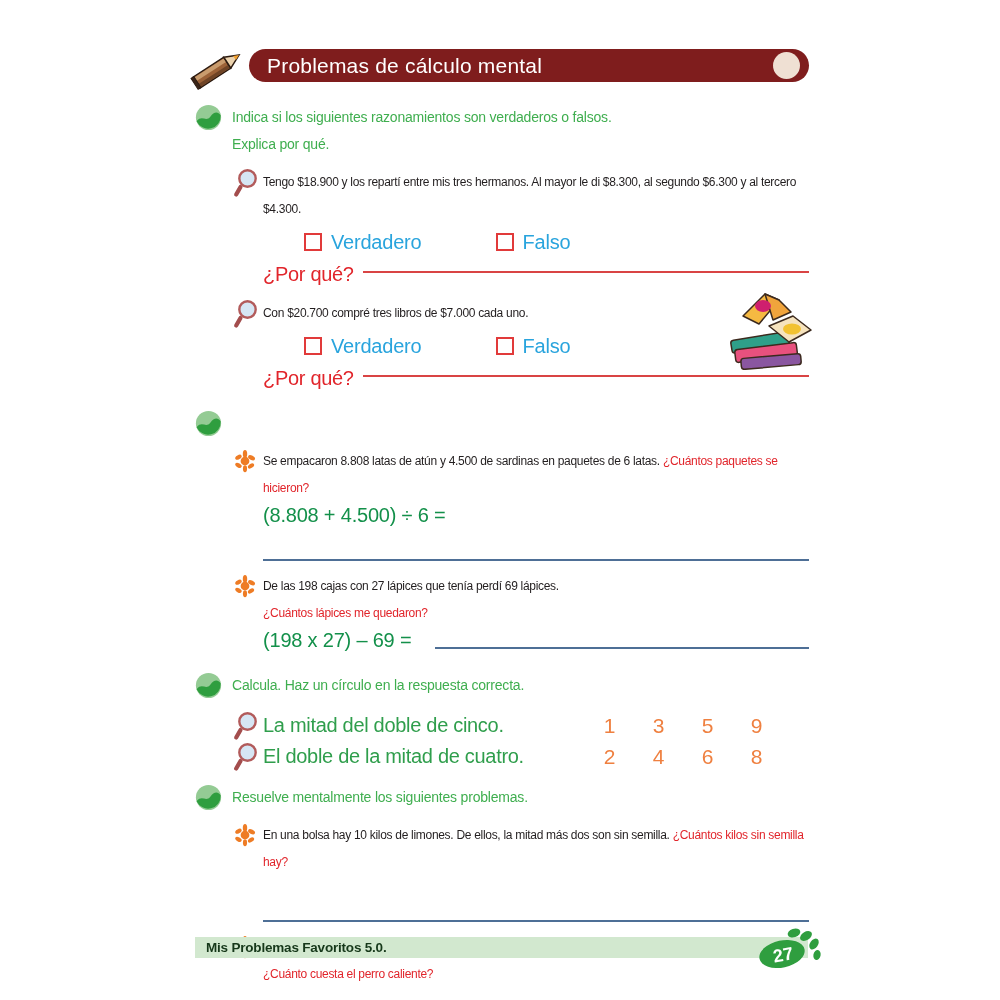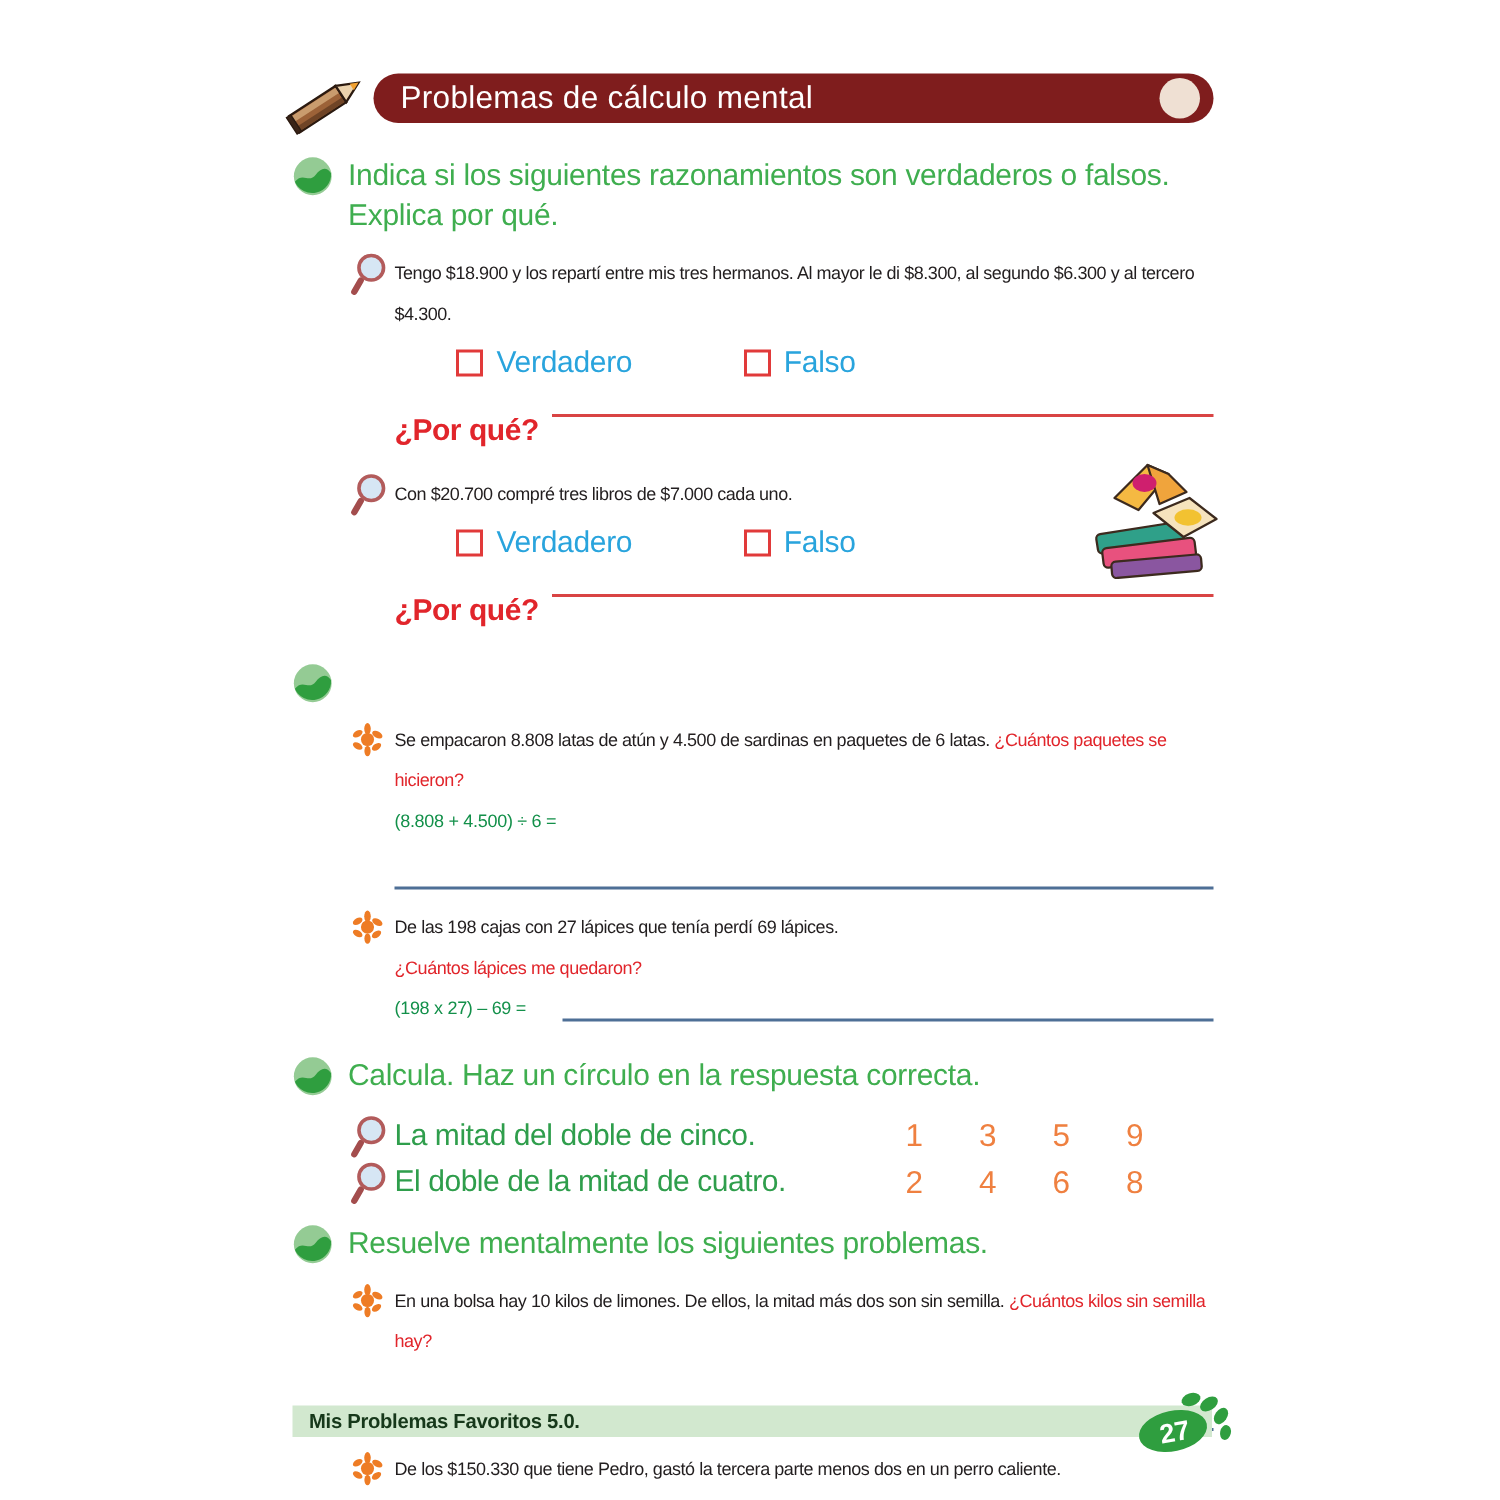--- a/index.html
+++ b/index.html
@@ -11,37 +11,37 @@
   .header{position:relative;height:52px;margin-bottom:10px;}
   .pencil{position:absolute;left:-6px;top:-2px;}
   .banner{position:absolute;left:54px;right:0;top:7px;height:33px;background:#7f1d1d;
           border-radius:17px;display:flex;align-items:center;padding-left:18px;}
   .banner-title{color:#ffffff;font-size:21px;letter-spacing:.2px;}
   .banner-dot{position:absolute;right:9px;top:3px;width:27px;height:27px;border-radius:50%;background:#efe0d3;}
 
   
   .sec-head{display:flex;margin-bottom:11px;}
   .sec-bullet{flex:none;width:27px;height:27px;margin-right:10px;}
-  .sec-title{color:#3fae4f;font-size:20px;line-height:27px;letter-spacing:-.2px;}
+  .sec-title{color:#3fae4f;font-size:14px;line-height:27px;letter-spacing:-.2px;}
 
   
   .problem{position:relative;display:flex;margin-left:38px;margin-bottom:12px;}
   .p-icon{flex:none;width:26px;height:30px;margin-right:4px;margin-top:-1px;}
   .p-icon.star{width:24px;height:24px;margin-top:1px;margin-right:6px;}
   .p-body{flex:1;min-width:0;}
   .p-text{font-size:12px;line-height:27px;letter-spacing:-.3px;margin:0;}
   .red{color:#e1252b;}
-  .equation{color:#13904a;font-size:12px;line-height:27px;letter-spacing:-.2px;}
+  .equation{color:#13904a;font-size:20px;line-height:27px;letter-spacing:-.2px;}
 
   .vf-row{display:flex;align-items:center;margin-left:41px;margin-top:5px;height:28px;}
   .checkbox{width:14px;height:14px;border:2px solid #e13a3a;background:#fff;margin-right:9px;}
   .vf-label{color:#29a4dd;font-size:20px;letter-spacing:-.2px;}
   .vf-gap{width:74px;}
 
-  .porque-row{display:flex;align-items:flex-start;margin-top:20px;height:28px;font-weight:bold;}
+  .porque-row{display:flex;align-items:center;margin-top:4px;height:28px;}
   .porque{color:#e1252b;font-size:20px;letter-spacing:-.3px;white-space:nowrap;}
   .line-red{flex:1;border-bottom:2px solid #d94444;margin-left:9px;margin-bottom:4px;}
 
   .line-blue{border-bottom:2.5px solid #4e6f96;}
   .ans-line{height:26px;margin-top:4px;}
   .eq-row{display:flex;align-items:flex-end;gap:16px;}
   .eq-row .line-blue{flex:1;margin-left:8px;margin-bottom:5px;}
 
   
   .calc-row{display:flex;align-items:center;margin-left:38px;height:31px;}

